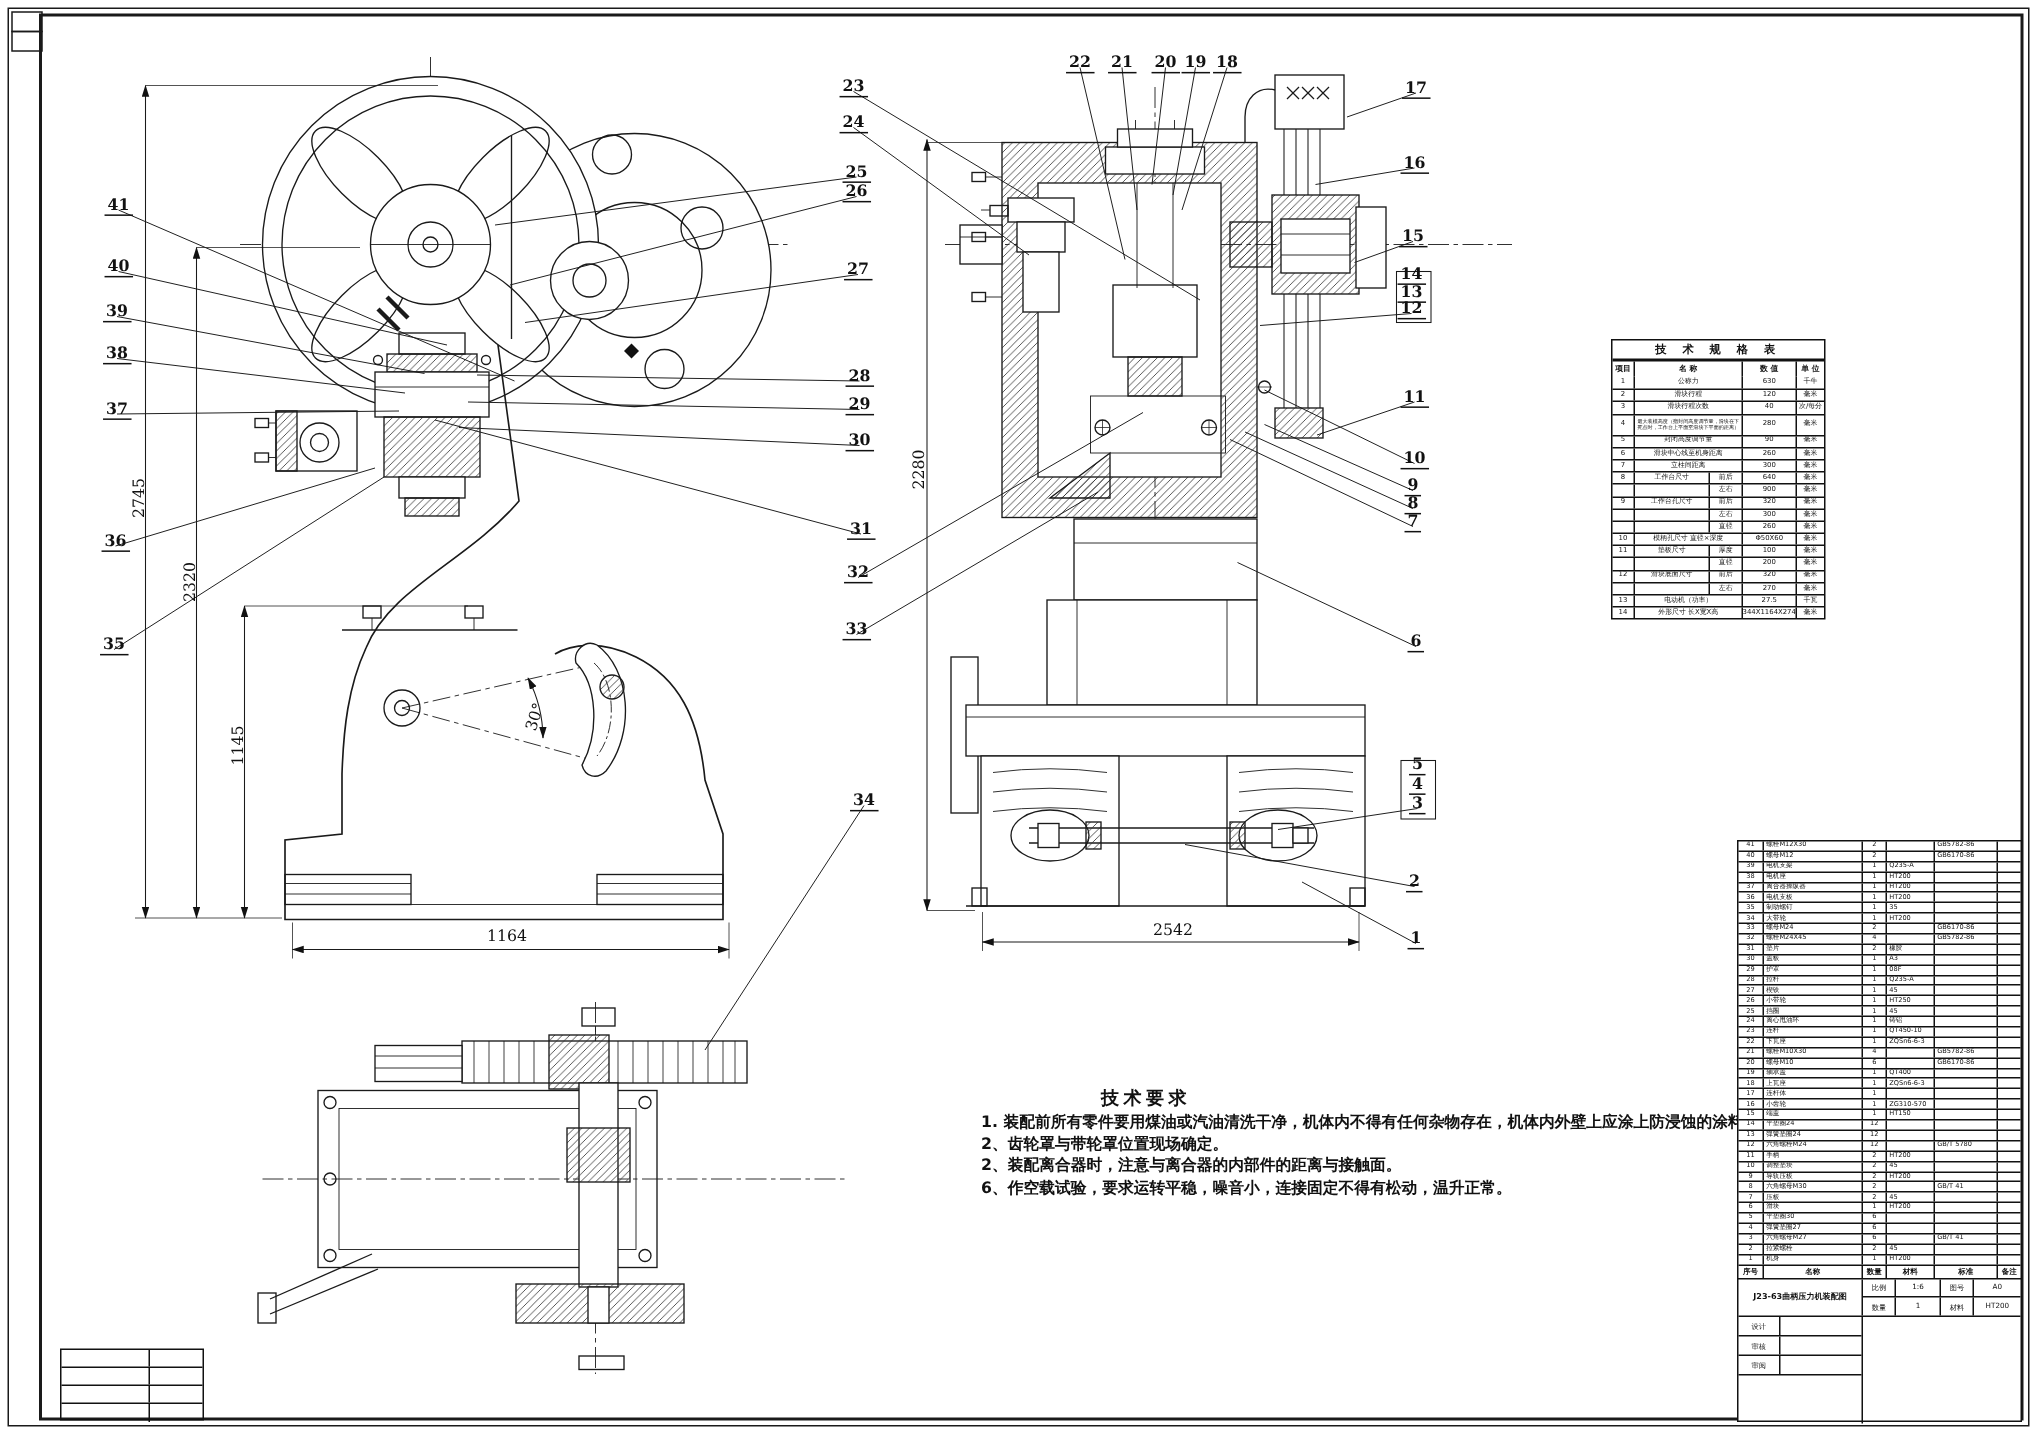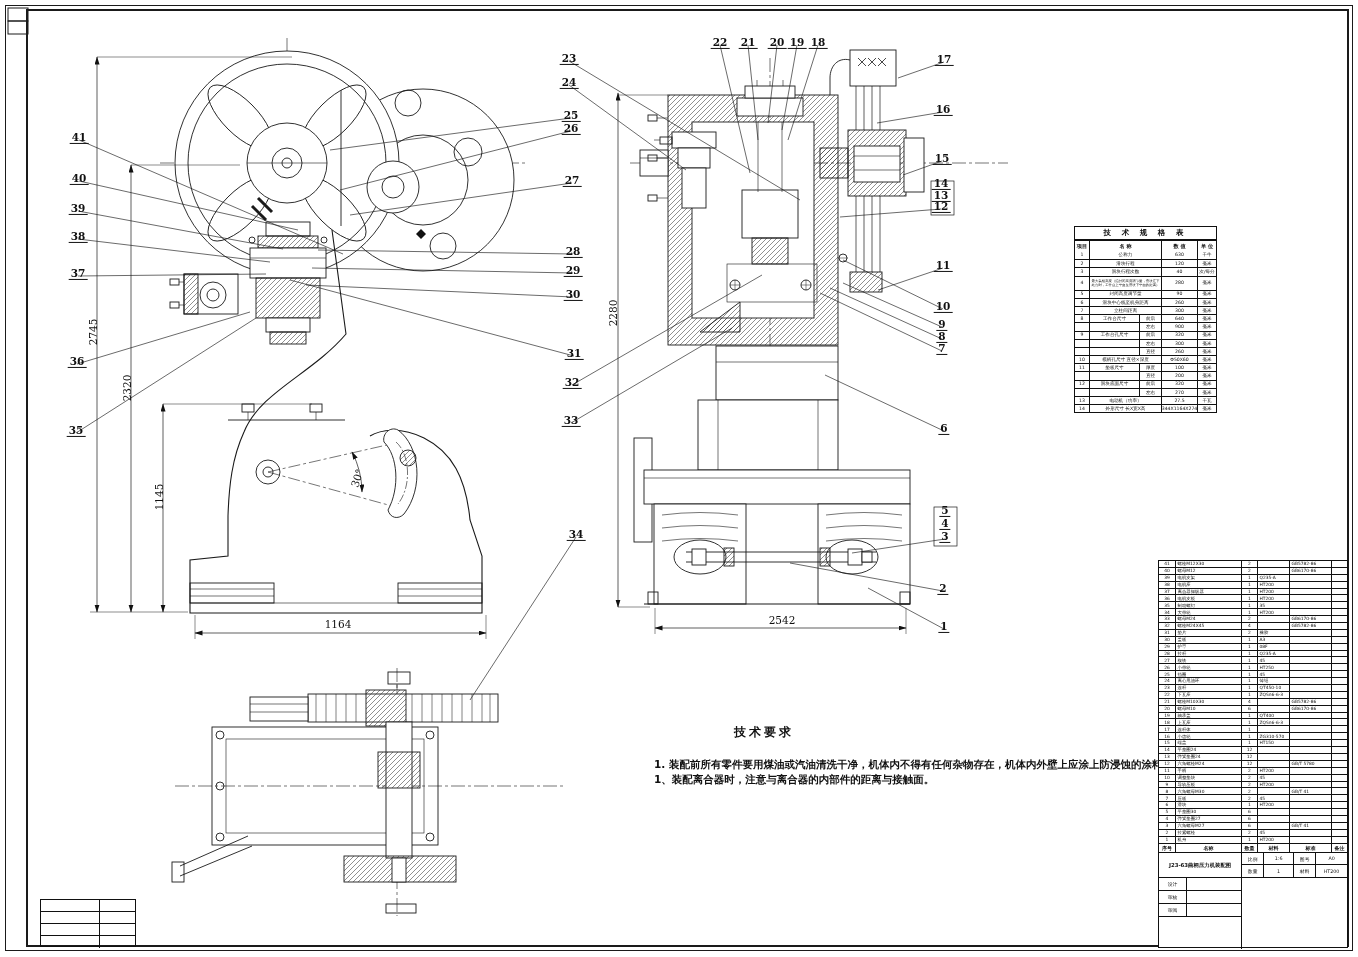--- a/index.html
+++ b/index.html
@@ -8,21 +8,21 @@
   .frame-outer{position:absolute;left:5px;top:5px;right:5px;bottom:6px;border:1.4px solid #1a1a1a;}
   .frame-inner{position:absolute;left:26px;top:9px;right:9px;bottom:10px;border:2px solid #1a1a1a;}
   svg.geom{position:absolute;left:0;top:0;}
   
   .co{position:absolute;transform:translate(-50%,-100%);font:bold 10.5px "DejaVu Serif",serif;
       border-bottom:1.2px solid #111;padding:0 2px;line-height:1.15;background:transparent;}
   
   .dl{position:absolute;font:10.5px "DejaVu Serif",serif;white-space:nowrap;}
   
   .tech{position:absolute;left:654px;top:724px;width:430px;}
-  .tech-title{font-weight:bold;font-size:12px;letter-spacing:3px;margin:0 0 16px 80px;}
+  .tech-title{font-weight:bold;font-size:12px;letter-spacing:3px;margin:0 0 0 80px;}
   .tech-line{font-weight:bold;font-size:10.5px;line-height:14.6px;white-space:nowrap;}
   
   .spec{position:absolute;left:1074px;top:226px;width:143px;border:1.3px solid #111;background:#fff;box-sizing:border-box;}
   .spec-title{font-weight:bold;font-size:7.5px;letter-spacing:4px;text-align:center;height:12px;line-height:12px;border-bottom:1px solid #111;}
   .sr{display:flex;border-top:.8px solid #111;box-sizing:border-box;}
   .sr:first-of-type{border-top:none;}
   .sc{border-left:.8px solid #111;box-sizing:border-box;font-size:4.6px;line-height:1.2;
       display:flex;align-items:center;justify-content:center;text-align:center;overflow:hidden;padding:0 1px;}
   .sc:first-child{border-left:none;}
   .sc.b{font-weight:bold;font-size:5.2px;}
@@ -426,21 +426,23 @@
       <span class="dl" style="left: 338px; top: 624px; transform: translate(-50%, -50%) rotate(0deg);">1164</span>
       <span class="dl" style="left: 357px; top: 478px; transform: translate(-50%, -50%) rotate(-72deg);">30°</span>
       <span class="dl" style="left: 613px; top: 313px; transform: translate(-50%, -50%) rotate(-90deg);">2280</span>
       <span class="dl" style="left: 782px; top: 620px; transform: translate(-50%, -50%) rotate(0deg);">2542</span>
     </div>
 
   <div class="tech">
     <div class="tech-title">技术要求</div>
     <div id="techLines">
         <div class="tech-line">1. 装配前所有零件要用煤油或汽油清洗干净，机体内不得有任何杂物存在，机体内外壁上应涂上防浸蚀的涂料。</div>
-        <div class="tech-line">1、装配离合器时，注意与离合器的内部件的距离与接触面。</div>
+        <div class="tech-line">2、齿轮罩与带轮罩位置现场确定。</div>
+        <div class="tech-line">2、装配离合器时，注意与离合器的内部件的距离与接触面。</div>
+        <div class="tech-line">6、作空载试验，要求运转平稳，噪音小，连接固定不得有松动，温升正常。</div>
       </div>
   </div>
 
   <div class="spec">
     <div class="spec-title">技 术 规 格 表</div>
     <div class="sr" style="height:11px">
       <div class="sc b" style="width:14px">项目</div>
       <div class="sc b" style="width:72px">名    称</div>
       <div class="sc b" style="width:36px">数 值</div>
       <div class="sc b" style="width:21px;flex:1">单 位</div>

